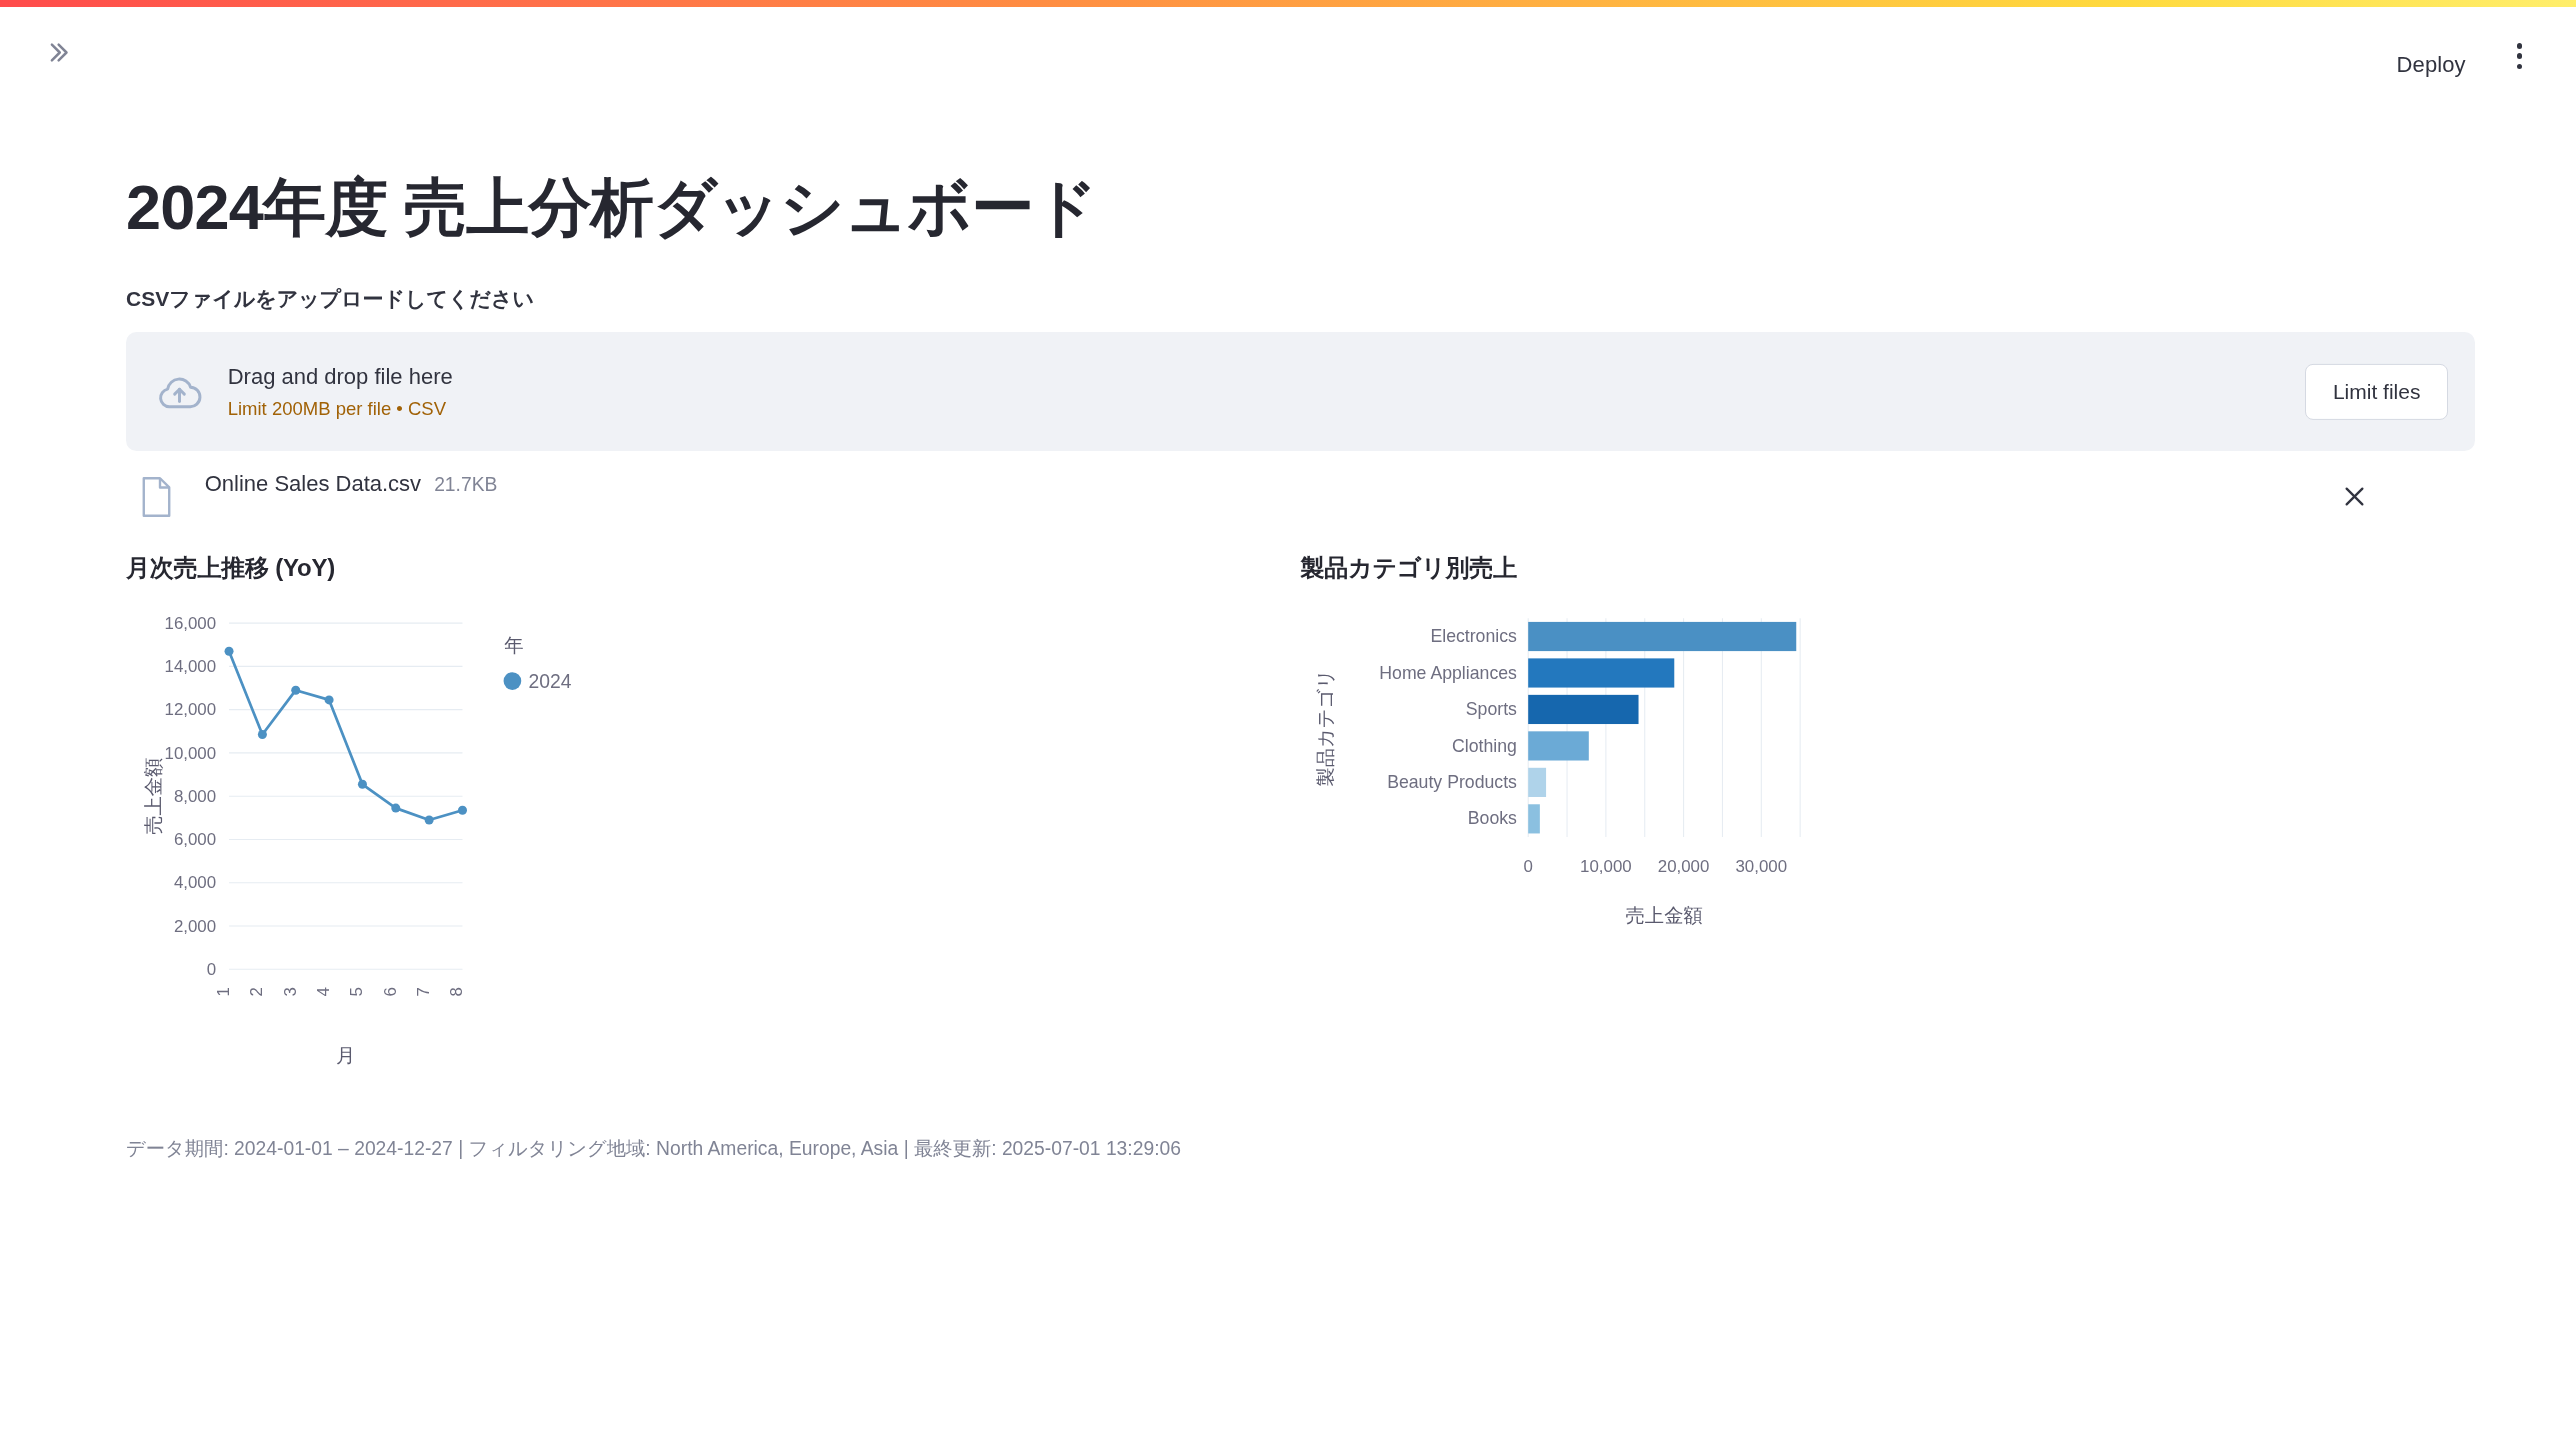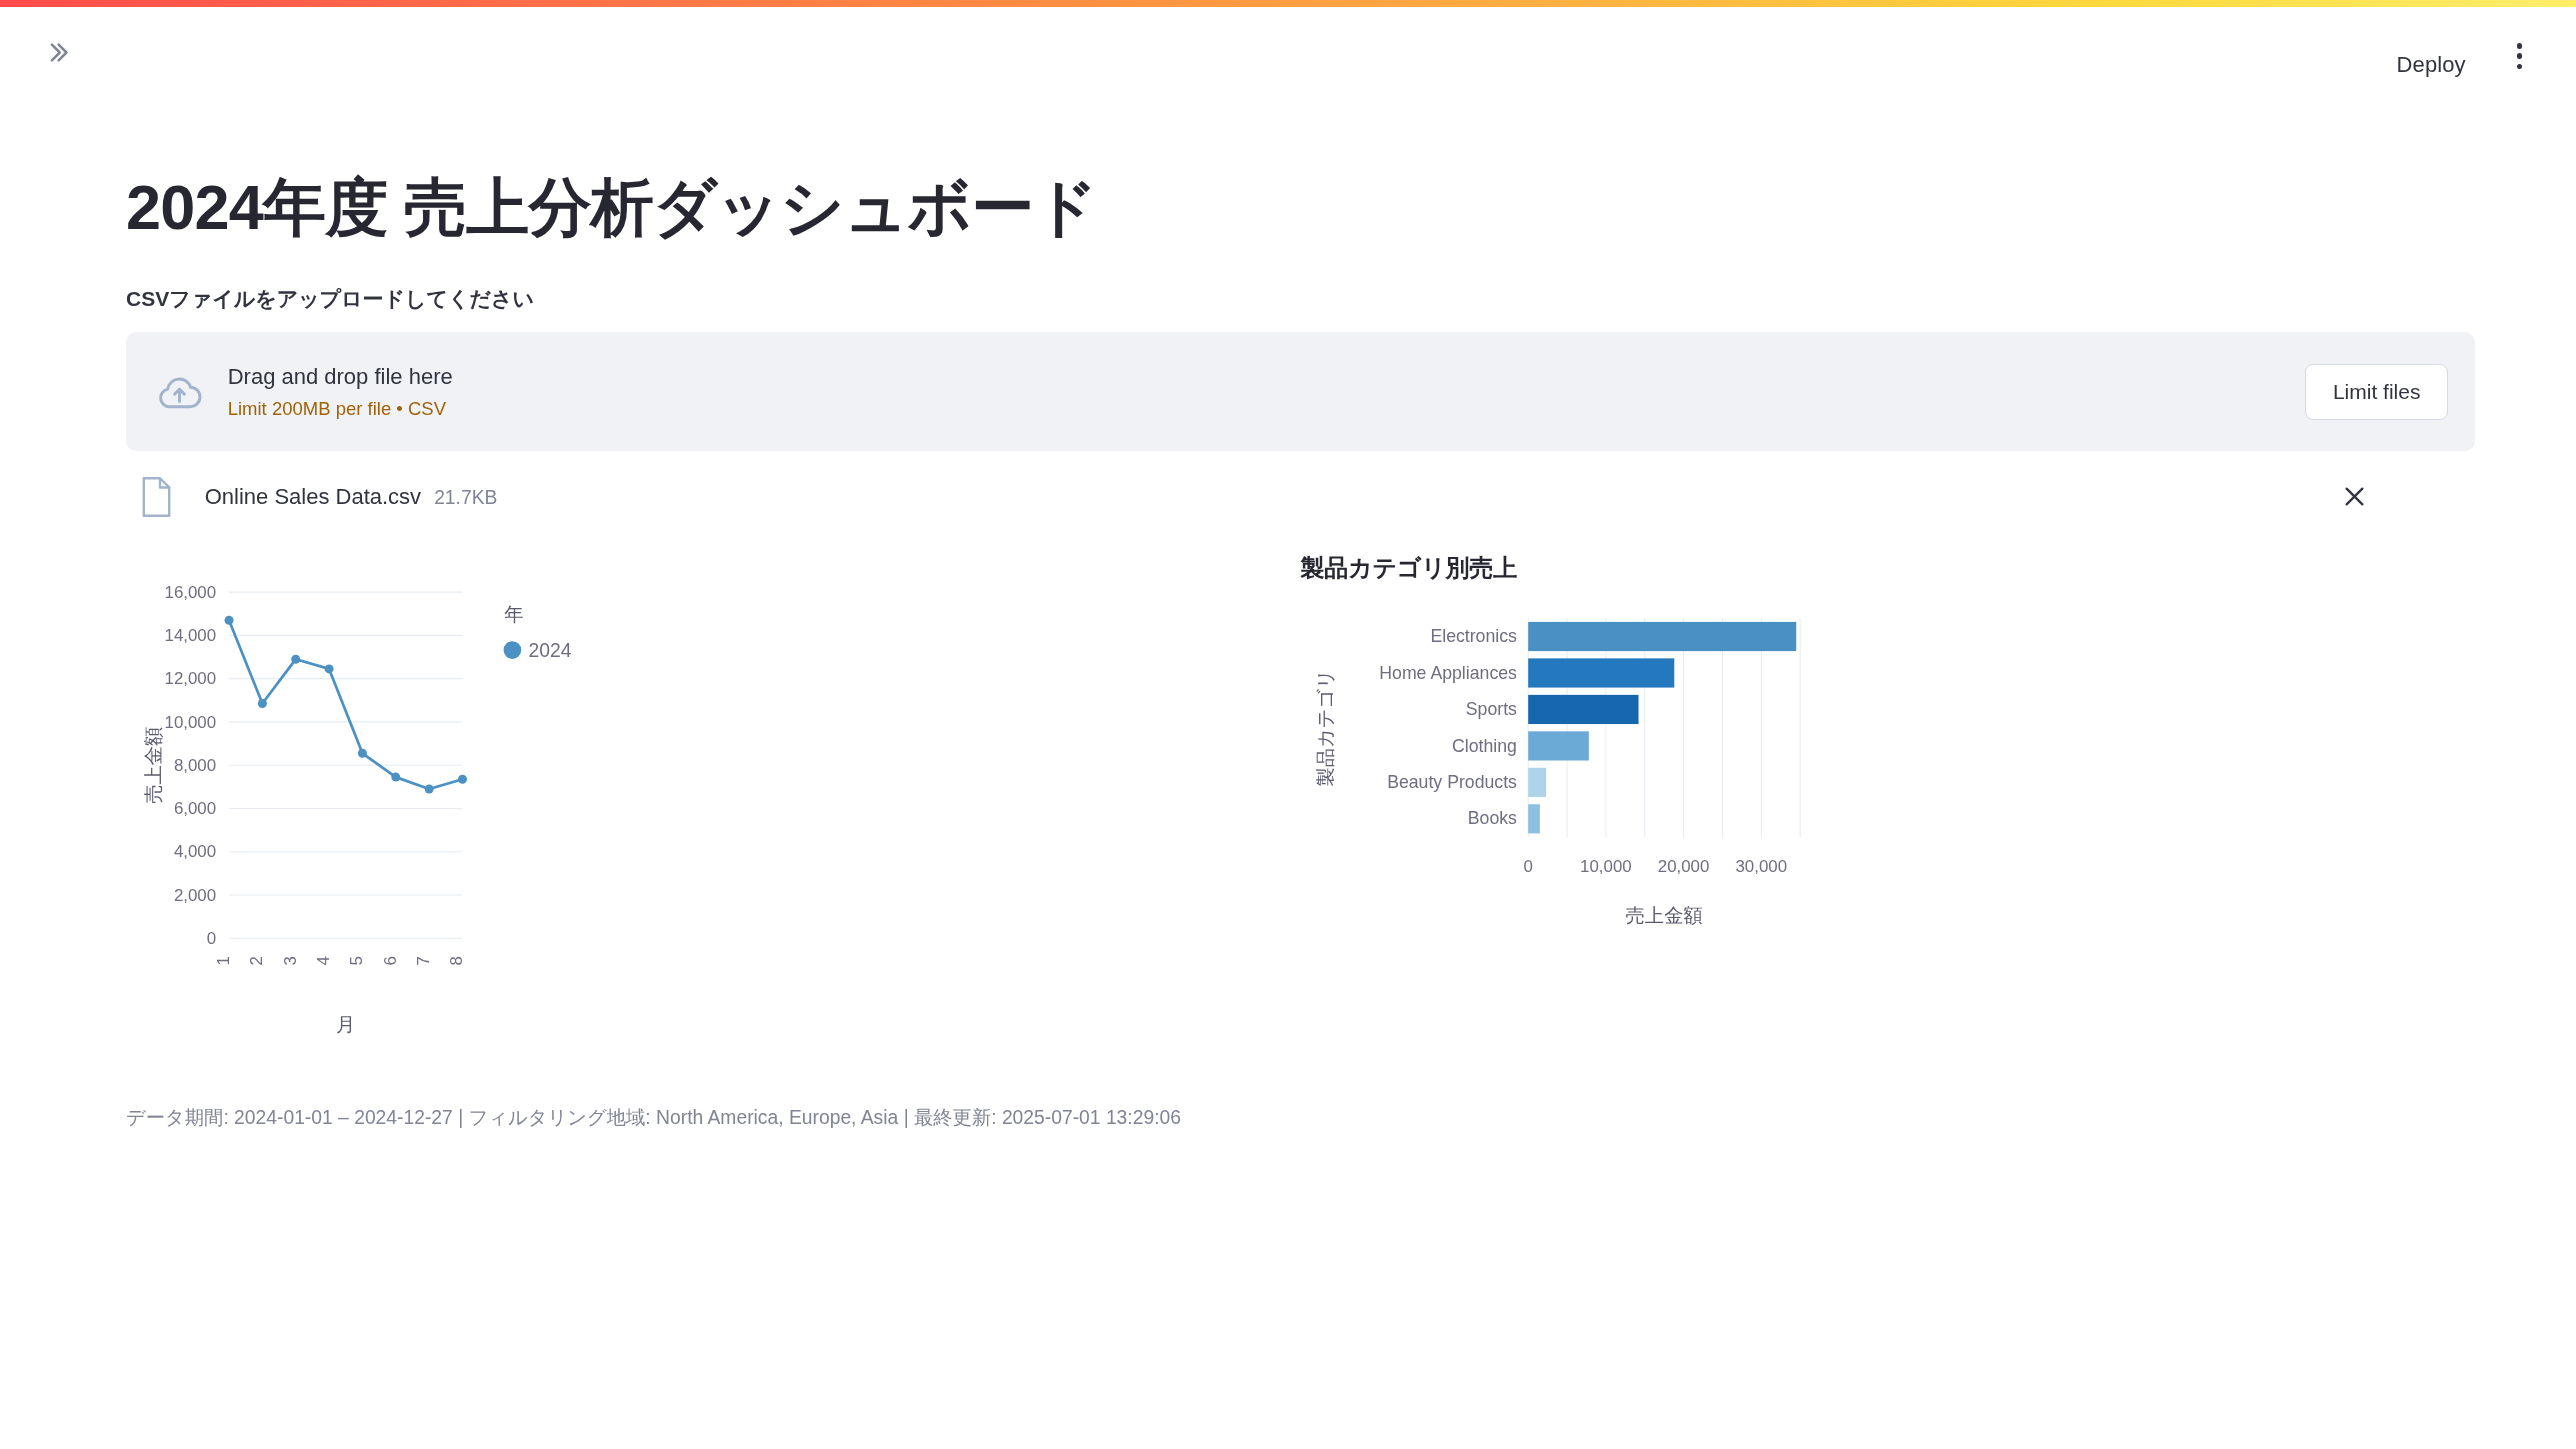--- a/index.html
+++ b/index.html
@@ -83,21 +83,21 @@
   #browse-files-button {
     position: absolute; right: 26.6px; top: 50%; transform: translateY(-50%);
     background: #ffffff; border: 0.8px solid #D5D9E2; border-radius: 8px;
     padding: 14.5px 27px; font-size: 21px; color: #31333F; cursor: pointer;
     font-family: inherit; line-height: 1.2; white-space: nowrap;
   }
 
   
   #uploaded-file-row {
     margin-top: 19.3px; width: 2349px; height: 52px;
-    display: flex; align-items: center; position: relative;
+    display: flex; position: relative;
   }
   #file-icon { width: 61px; flex: 0 0 61px; display: flex; align-items: center; justify-content: center; }
   #file-meta { margin-left: 17.7px; display: flex; align-items: baseline; gap: 13px; }
   #file-name { font-size: 22px; color: #31333F; }
   #file-size { font-size: 19.3px; color: #808495; }
   #remove-file-button {
     position: absolute; right: 100px; top: 50%; transform: translateY(-50%);
     width: 42px; height: 42px; display: flex; align-items: center; justify-content: center;
     cursor: pointer;
   }
@@ -185,20 +185,21 @@
         <svg width="27" height="27" viewBox="0 0 24 24" fill="none" stroke="#31333F" stroke-width="2" stroke-linecap="round">
           <line x1="5" y1="5" x2="19" y2="19"></line>
           <line x1="19" y1="5" x2="5" y2="19"></line>
         </svg>
       </div>
     </div>
 
     <div id="charts-row">
 
       <div class="chart-column">
+        <div class="chart-title">月次売上推移 (YoY)</div>
         <div class="chart-body">
           <svg id="line-chart-svg" width="483" height="475" viewBox="0 0 600 590">
               <line x1="128" y1="450" x2="418" y2="450" stroke="#E6ECF2" stroke-width="1.4"></line>
               <text x="112" y="457" text-anchor="end" class="tick-text">0</text>
               <line x1="128" y1="396.25" x2="418" y2="396.25" stroke="#E6ECF2" stroke-width="1.4"></line>
               <text x="112" y="403.25" text-anchor="end" class="tick-text">2,000</text>
               <line x1="128" y1="342.5" x2="418" y2="342.5" stroke="#E6ECF2" stroke-width="1.4"></line>
               <text x="112" y="349.5" text-anchor="end" class="tick-text">4,000</text>
               <line x1="128" y1="288.75" x2="418" y2="288.75" stroke="#E6ECF2" stroke-width="1.4"></line>
               <text x="112" y="295.75" text-anchor="end" class="tick-text">6,000</text>

